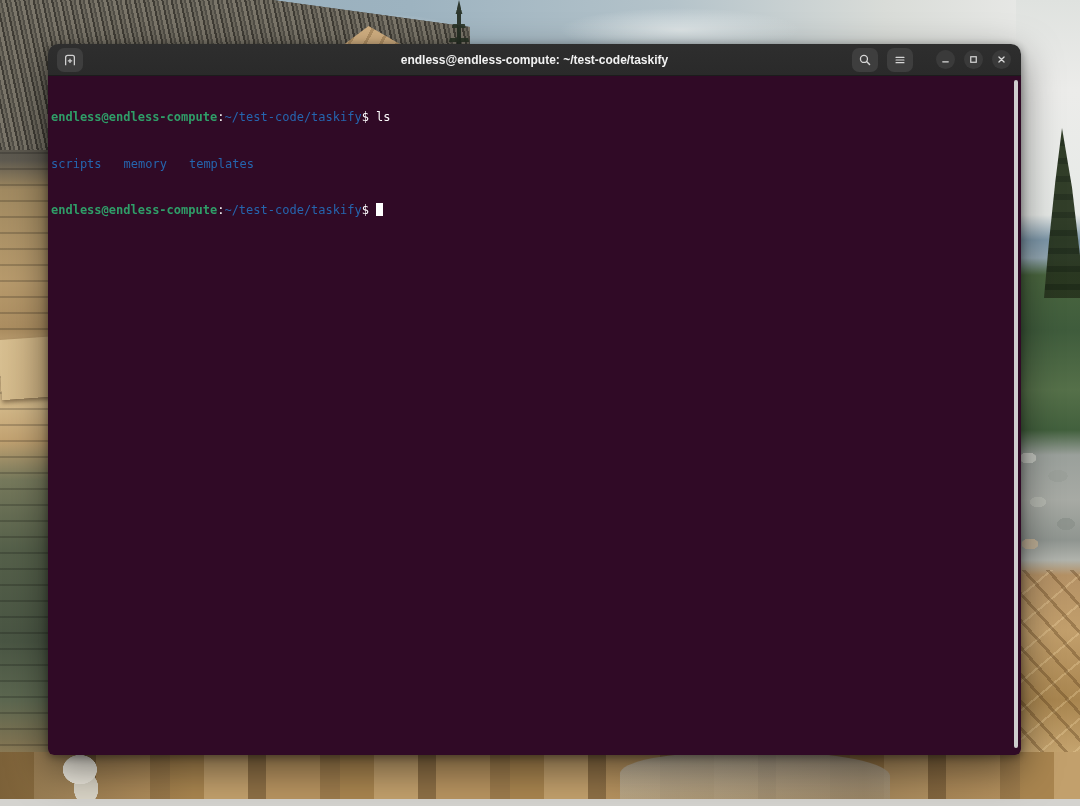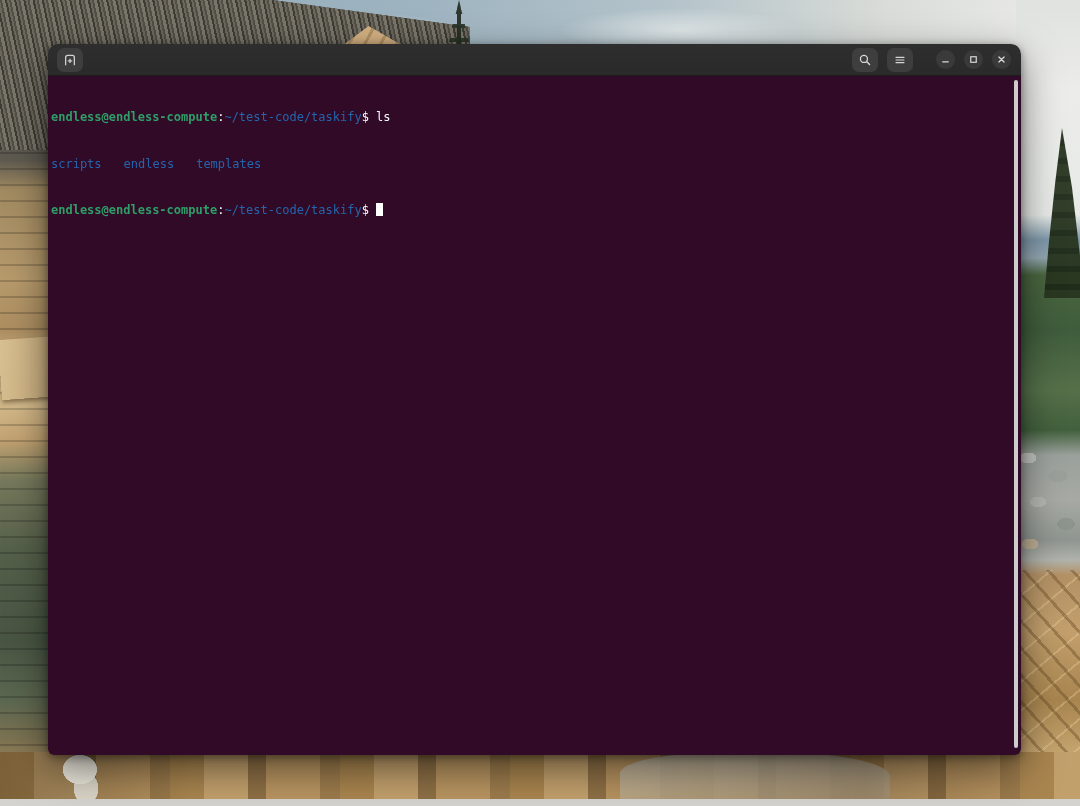--- a/index.html
+++ b/index.html
@@ -187,20 +187,21 @@
 <div class="window">
   <div class="titlebar">
     <div class="tb-left">
       <button class="tb-btn">
         <svg class="icon-svg" width="14" height="14" viewBox="0 0 16 16">
           <path d="M3 14 V5 a2.2 2.2 0 0 1 2.2-2.2 h5.6 A2.2 2.2 0 0 1 13 5 v9" fill="none" stroke="#d0d0d0" stroke-width="1.5"></path>
           <path d="M8 6.5 v5 M5.5 9 h5" stroke="#d0d0d0" stroke-width="1.5"></path>
         </svg>
       </button>
     </div>
+    <div class="title">endless@endless-compute: ~/test-code/taskify</div>
     <div class="tb-right">
       <button class="tb-btn">
         <svg class="icon-svg" width="14" height="14" viewBox="0 0 16 16">
           <circle cx="6.8" cy="6.8" r="4" fill="none" stroke="#d6d6d6" stroke-width="1.5"></circle>
           <path d="M9.8 9.8 L13.2 13.2" stroke="#d6d6d6" stroke-width="1.7" stroke-linecap="round"></path>
         </svg>
       </button>
       <button class="tb-btn">
         <svg class="icon-svg" width="14" height="14" viewBox="0 0 16 16">
           <path d="M3.5 5 h9 M3.5 8 h9 M3.5 11 h9" stroke="#d6d6d6" stroke-width="1.4" stroke-linecap="round"></path>
@@ -220,17 +221,17 @@
       <button class="tb-circle">
         <svg class="icon-svg" width="11" height="11" viewBox="0 0 12 12">
           <path d="M3.2 3.2 L8.8 8.8 M8.8 3.2 L3.2 8.8" stroke="#d9d9d9" stroke-width="1.4" stroke-linecap="round"></path>
         </svg>
       </button>
     </div>
   </div>
 
   <div class="term-body">
     <div><span class="green">endless@endless-compute</span><span class="white">:</span><span class="blue">~/test-code/taskify</span><span class="white">$</span><span class="sp1"></span><span class="white">ls</span></div>
-    <div><span class="blue">scripts</span><span class="dirgap"></span><span class="blue">endless</span><span class="dirgap"></span><span class="blue">templates</span></div>
+    <div><span class="blue">scripts</span><span class="dirgap"></span><span class="blue">memory</span><span class="dirgap"></span><span class="blue">templates</span></div>
     <div><span class="green">endless@endless-compute</span><span class="white">:</span><span class="blue">~/test-code/taskify</span><span class="white">$</span><span class="cursor"></span></div>
     <div class="scrollbar"></div>
   </div>
 </div>
 
 </body></html>

